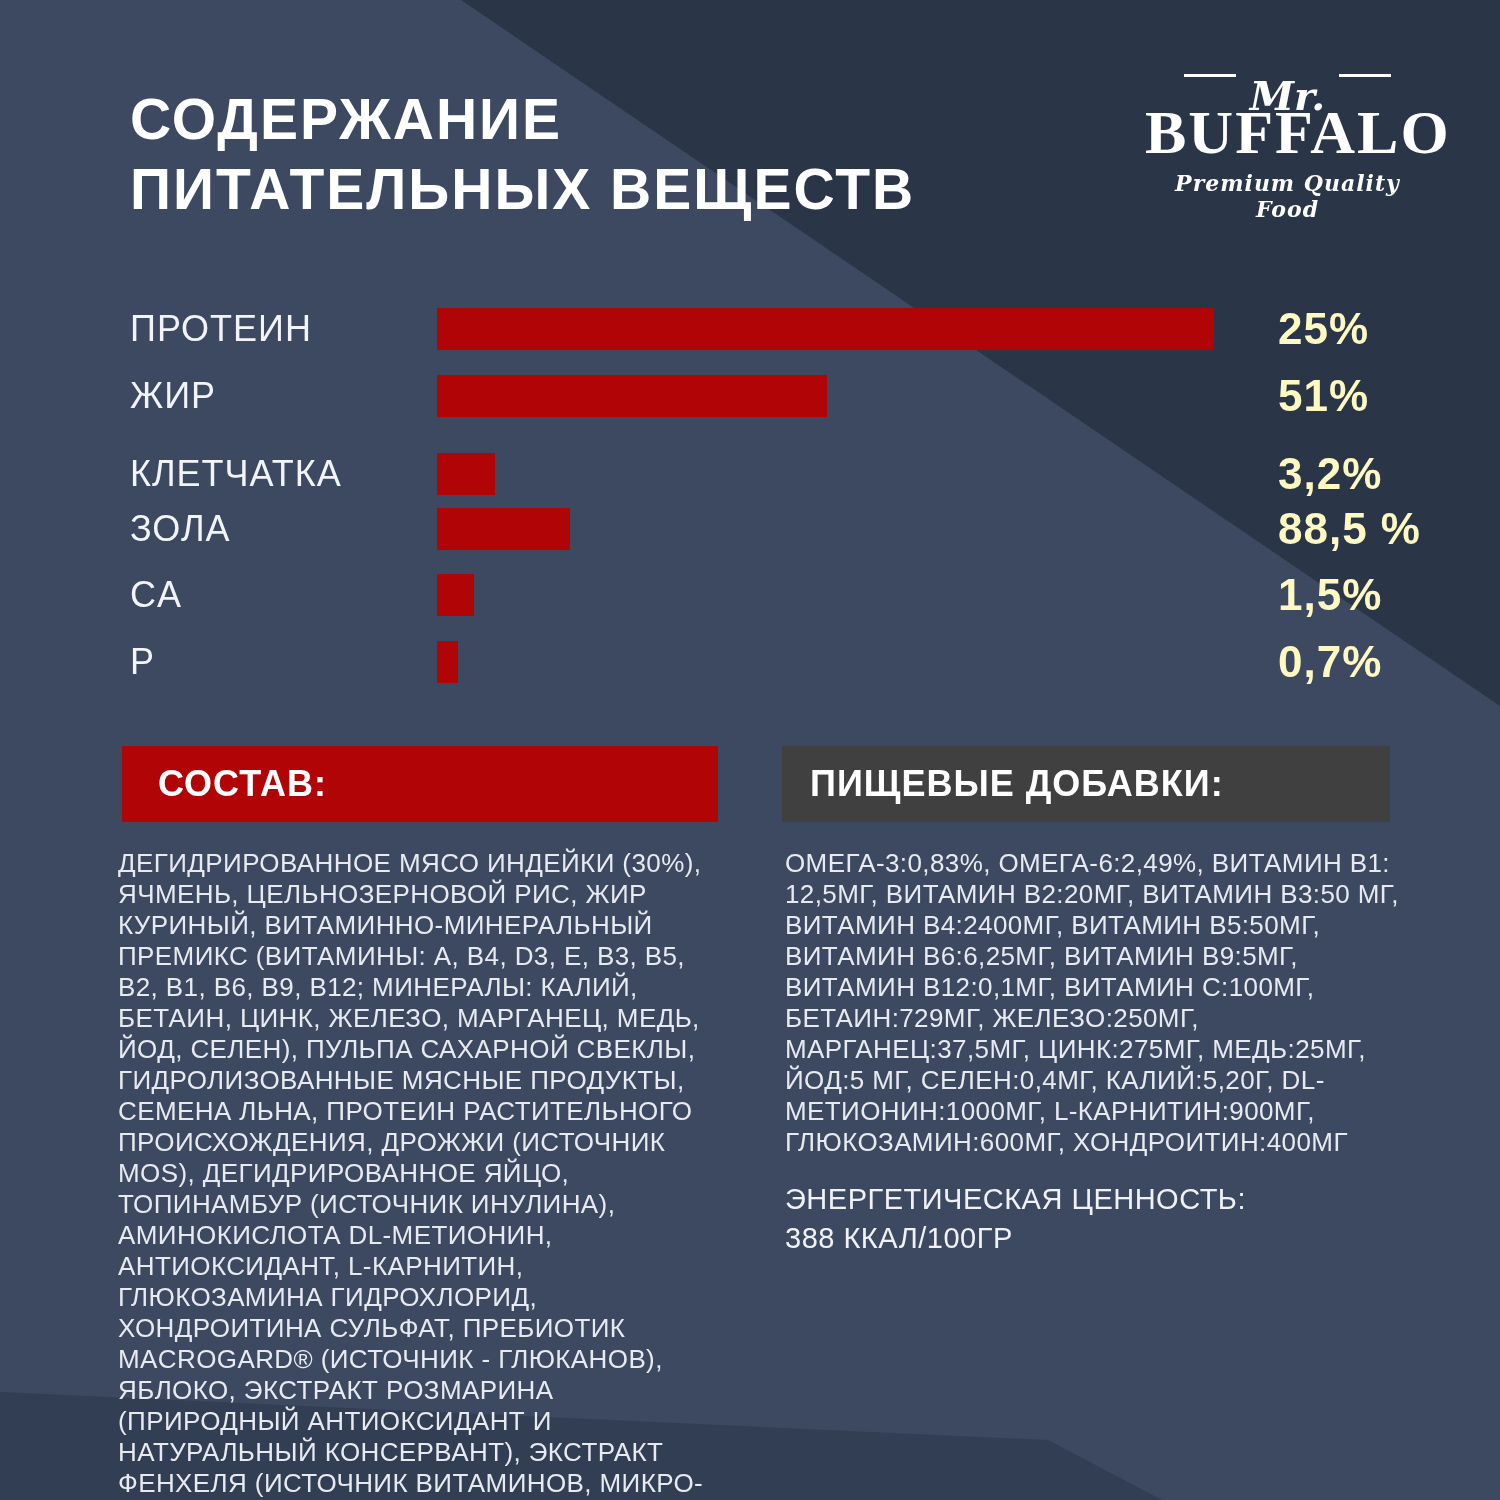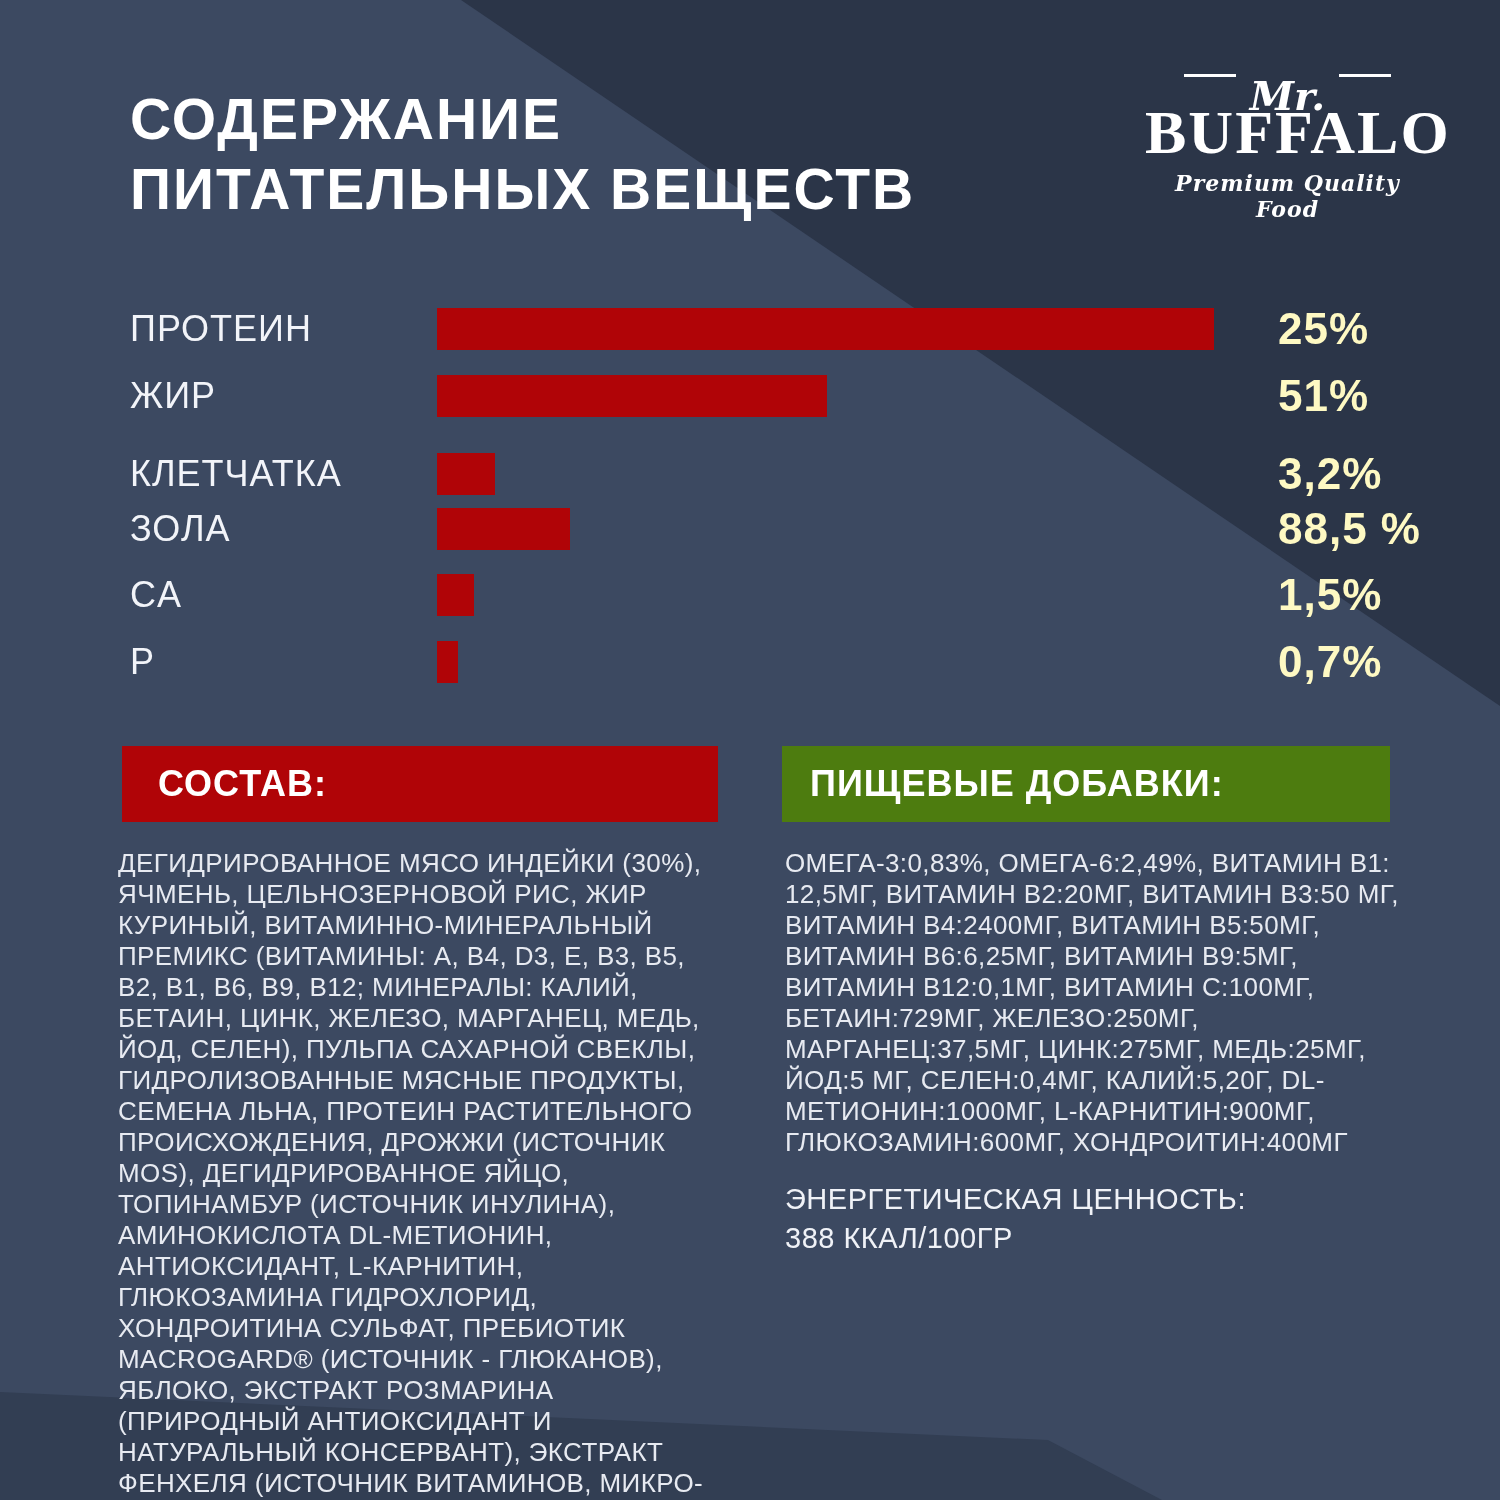--- a/index.html
+++ b/index.html
@@ -134,21 +134,21 @@
         <span class="chart-track">
           <span class="chart-bar" style="width: 21px; background: rgb(176, 4, 7);"></span>
         </span>
         <span class="chart-value">0,7%</span>
       </div>
     </div>
 
   <div class="section-header left" style="background: rgb(176, 4, 7); padding-left: 36px;">
     <span>СОСТАВ:</span>
   </div>
-  <div class="section-header right" style="background: #4d7c0f;">
+  <div class="section-header right" style="background: #404040;">
     <span>ПИЩЕВЫЕ ДОБАВКИ:</span>
   </div>
 
   <div class="body-text left">ДЕГИДРИРОВАННОЕ МЯСО ИНДЕЙКИ (30%), ЯЧМЕНЬ, ЦЕЛЬНОЗЕРНОВОЙ РИС, ЖИР КУРИНЫЙ, ВИТАМИННО-МИНЕРАЛЬНЫЙ ПРЕМИКС (ВИТАМИНЫ: А, В4, D3, Е, В3, В5, В2, В1, В6, В9, В12; МИНЕРАЛЫ: КАЛИЙ, БЕТАИН, ЦИНК, ЖЕЛЕЗО, МАРГАНЕЦ, МЕДЬ, ЙОД, СЕЛЕН), ПУЛЬПА САХАРНОЙ СВЕКЛЫ, ГИДРОЛИЗОВАННЫЕ МЯСНЫЕ ПРОДУКТЫ, СЕМЕНА ЛЬНА, ПРОТЕИН РАСТИТЕЛЬНОГО ПРОИСХОЖДЕНИЯ, ДРОЖЖИ (ИСТОЧНИК MOS), ДЕГИДРИРОВАННОЕ ЯЙЦО, ТОПИНАМБУР (ИСТОЧНИК ИНУЛИНА), АМИНОКИСЛОТА DL-МЕТИОНИН, АНТИОКСИДАНТ, L-КАРНИТИН, ГЛЮКОЗАМИНА ГИДРОХЛОРИД, ХОНДРОИТИНА СУЛЬФАТ, ПРЕБИОТИК MACROGARD® (ИСТОЧНИК - ГЛЮКАНОВ), ЯБЛОКО, ЭКСТРАКТ РОЗМАРИНА (ПРИРОДНЫЙ АНТИОКСИДАНТ И НАТУРАЛЬНЫЙ КОНСЕРВАНТ), ЭКСТРАКТ ФЕНХЕЛЯ (ИСТОЧНИК ВИТАМИНОВ, МИКРО- И МАКРОЭЛЕМЕНТОВ), ЭКСТРАКТ МОРСКИХ ВОДОРОСЛЕЙ (ФУКУС), ЭКСТРАКТ ЮККИ ШИДИГЕРА</div>
   <div class="body-text right">ОМЕГА-3:0,83%, ОМЕГА-6:2,49%, ВИТАМИН В1: 12,5МГ, ВИТАМИН В2:20МГ, ВИТАМИН В3:50 МГ, ВИТАМИН В4:2400МГ, ВИТАМИН В5:50МГ, ВИТАМИН В6:6,25МГ, ВИТАМИН В9:5МГ, ВИТАМИН В12:0,1МГ, ВИТАМИН С:100МГ, БЕТАИН:729МГ, ЖЕЛЕЗО:250МГ, МАРГАНЕЦ:37,5МГ, ЦИНК:275МГ, МЕДЬ:25МГ, ЙОД:5 МГ, СЕЛЕН:0,4МГ, КАЛИЙ:5,20Г, DL-МЕТИОНИН:1000МГ, L-КАРНИТИН:900МГ, ГЛЮКОЗАМИН:600МГ, ХОНДРОИТИН:400МГ</div>
 
   <div class="energy">
     <div>ЭНЕРГЕТИЧЕСКАЯ ЦЕННОСТЬ:</div>
     <div>388 ККАЛ/100ГР</div>
   </div>

